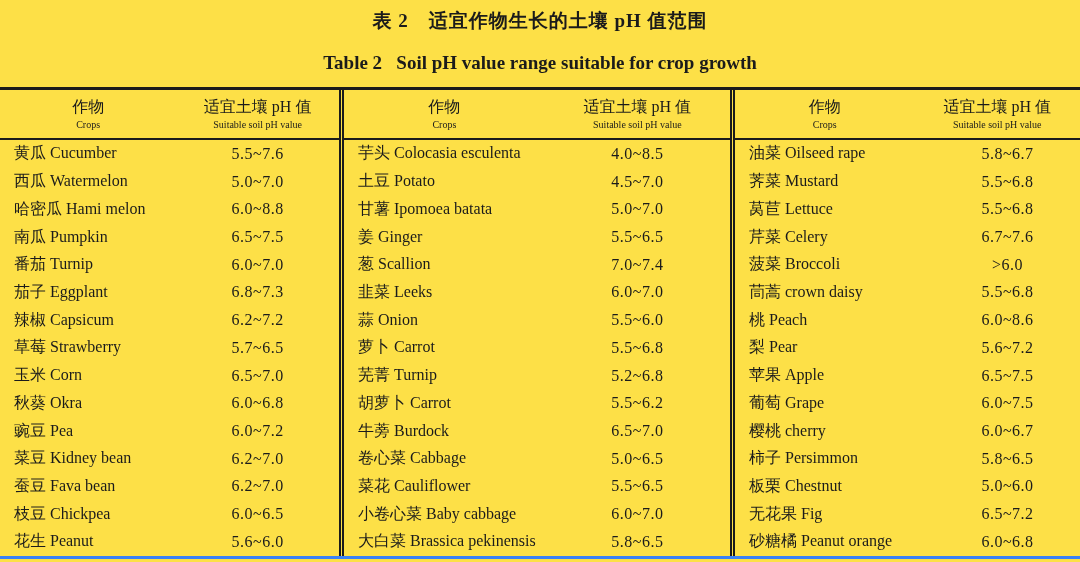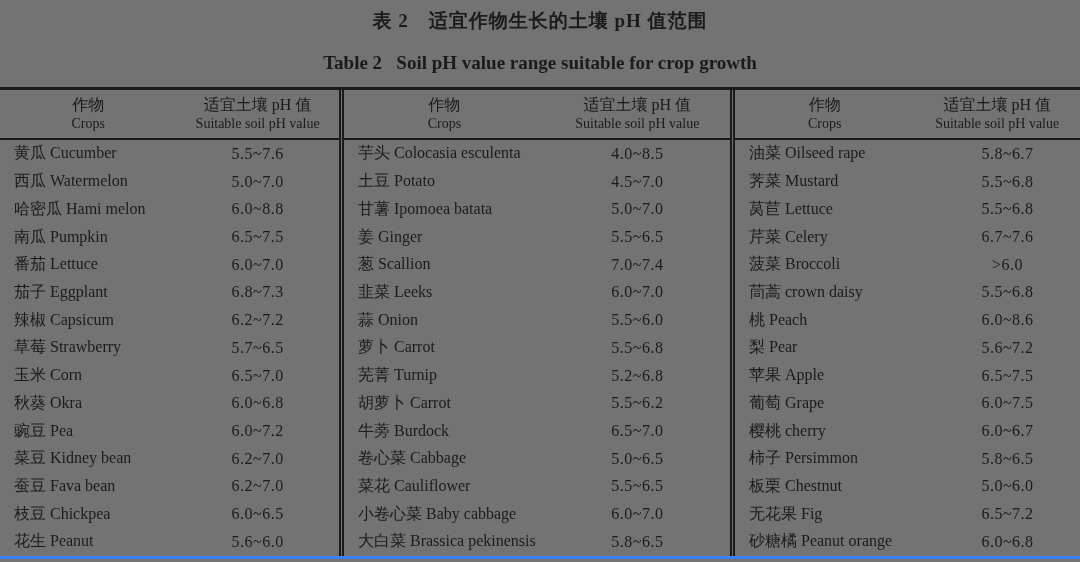--- a/index.html
+++ b/index.html
@@ -1,19 +1,19 @@
 <!DOCTYPE html>
 <html><head>
 <meta charset="utf-8">
 <style>
   * { margin: 0; padding: 0; box-sizing: border-box; }
   html, body { background: #ffffff; }
   .page {
     width: 1080px; height: 562px;
-    background: #737373;
+    background: #fde047;
     color: #1b1b1b;
     font-family: "Liberation Serif", "DejaVu Serif", serif;
     position: relative;
     overflow: hidden;
   }
   .title-zh {
     padding-top: 8px;
     text-align: center;
     font-size: 19px;
     font-weight: bold;
@@ -41,21 +41,21 @@
   .ghead {
     height: 50px;
     display: flex;
     align-items: center;
     border-bottom: 2px solid #1b1b1b;
   }
   .hcell { text-align: center; line-height: 1.35; }
   .hcell.crop-h { width: 52%; }
   .hcell.ph-h   { width: 48%; }
   .hzh { font-size: 16px; }
-  .hen { font-size: 14px; }
+  .hen { font-size: 10px; }
   .rows { display: flex; flex-direction: column; }
   .row {
     height: 27.73px;
     display: flex;
     align-items: center;
     font-size: 16px;
   }
   .crop {
     width: 52%;
     padding-left: 14px;
@@ -102,21 +102,21 @@
     <span class="crop">哈密瓜 Hami melon</span>
     <span class="ph">6.0~8.8</span>
   </div>
 
   <div class="row">
     <span class="crop">南瓜 Pumpkin</span>
     <span class="ph">6.5~7.5</span>
   </div>
 
   <div class="row">
-    <span class="crop">番茄 Lettuce</span>
+    <span class="crop">番茄 Turnip</span>
     <span class="ph">6.0~7.0</span>
   </div>
 
   <div class="row">
     <span class="crop">茄子 Eggplant</span>
     <span class="ph">6.8~7.3</span>
   </div>
 
   <div class="row">
     <span class="crop">辣椒 Capsicum</span>

